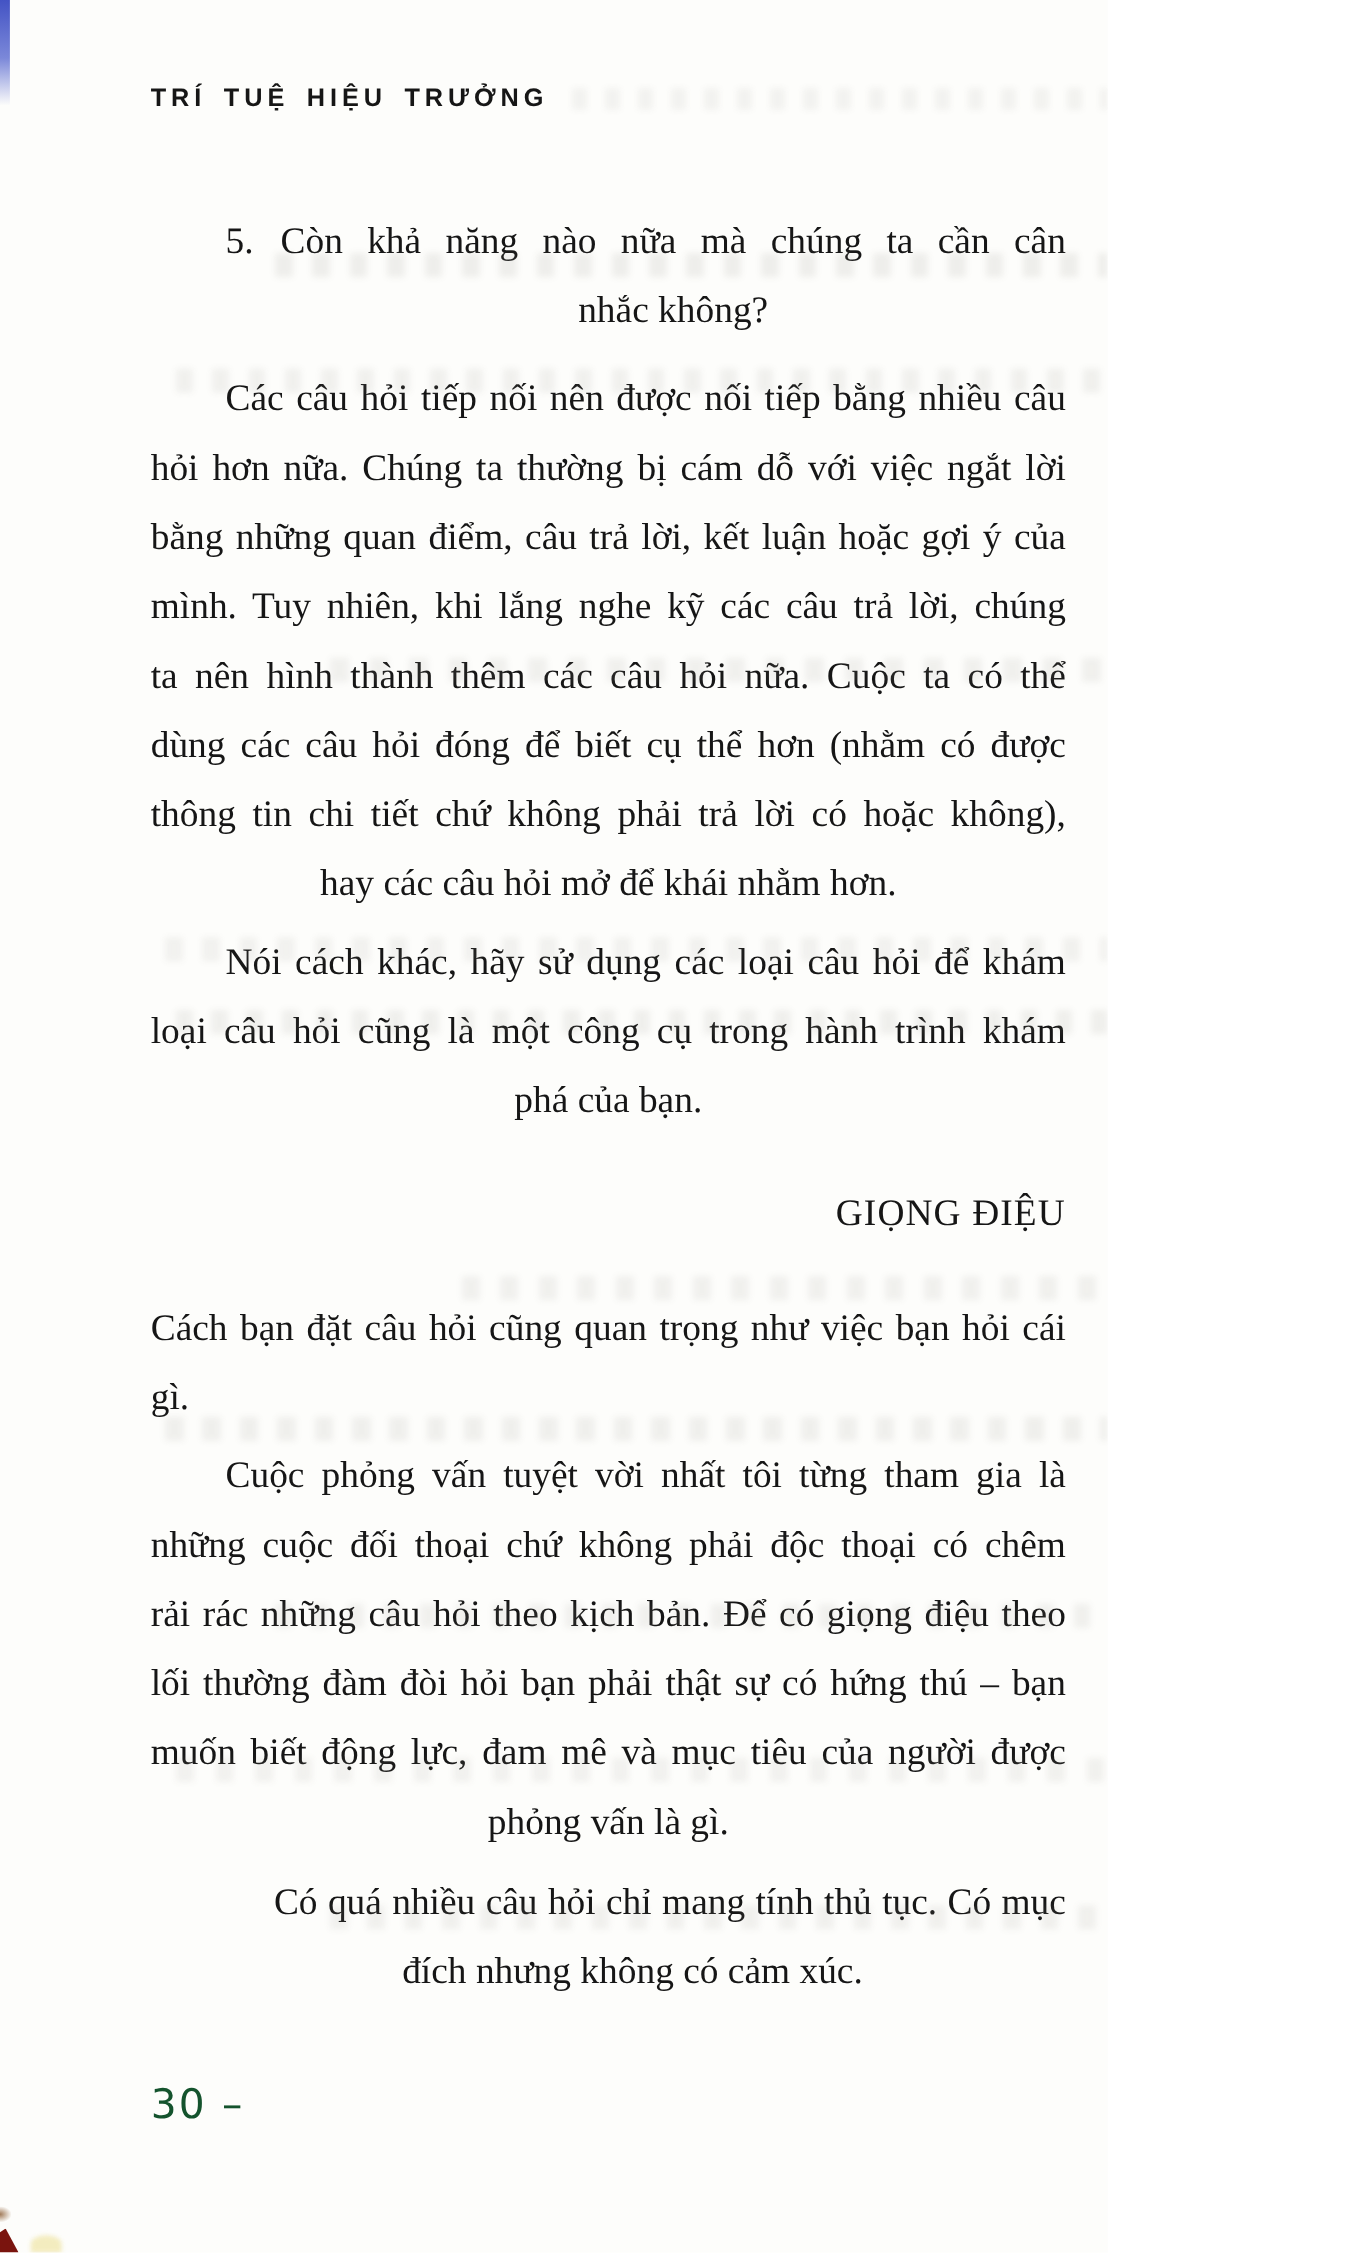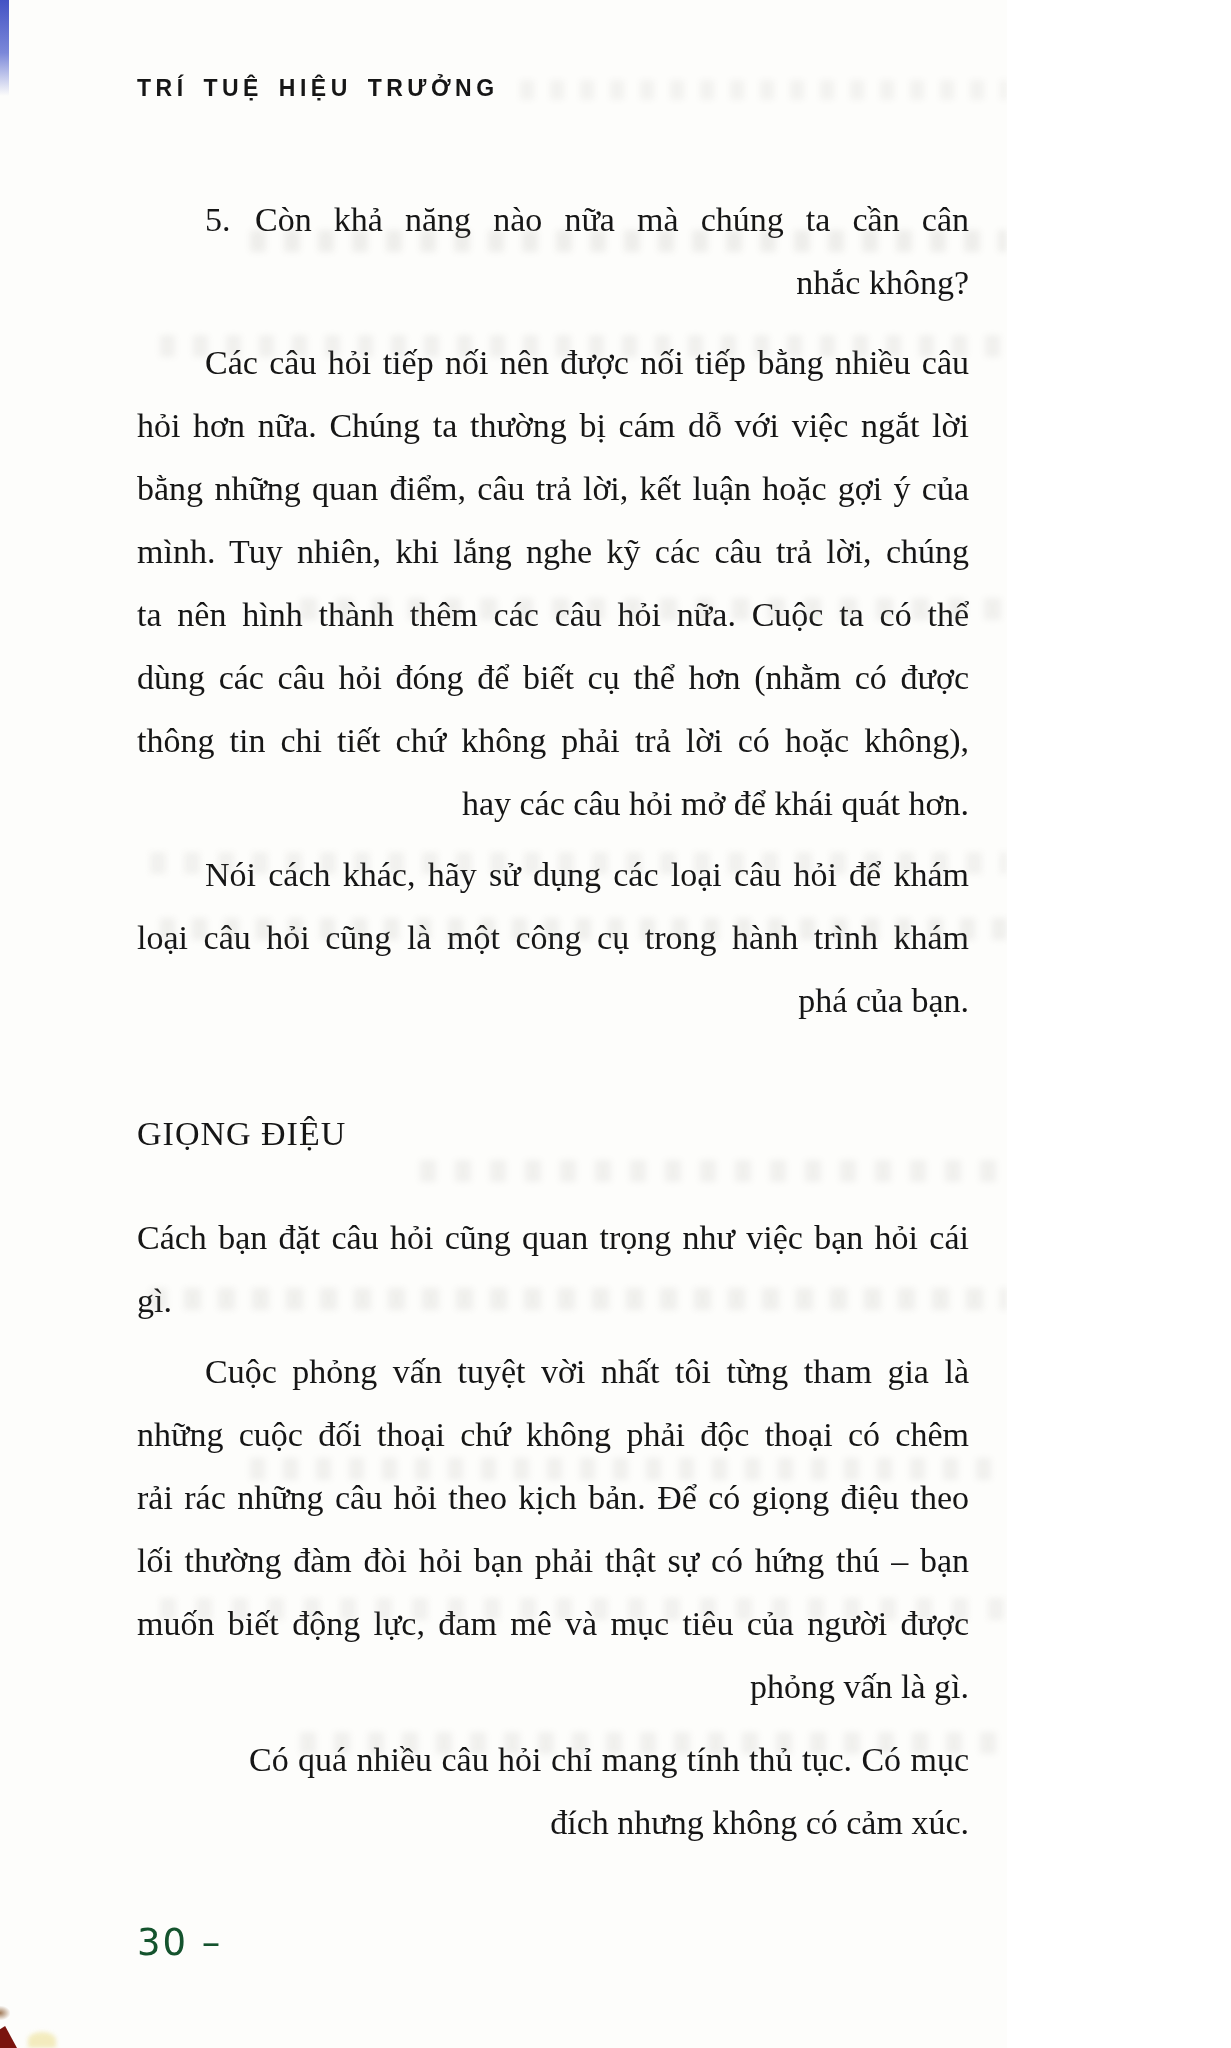--- a/index.html
+++ b/index.html
@@ -23,36 +23,36 @@
     font-size:23px;font-weight:600;
     letter-spacing:4.5px;word-spacing:5px;
     color:var(--ink,#161616);
     line-height:30px;
     text-transform:uppercase;
   }
   
   .body-col{color:var(--ink,#161616);font-size:34px;}
   .line{line-height:63px;min-height:63px;}
   .j{text-align:justify;text-align-last:justify;}
-  .last{text-align:right;}
+  .last{text-align:center;}
   .indent{padding-left:68px;}
   .numbered{padding-left:68px;}
   .numbered .cont{padding-left:50px;}
   .qrow{display:flex;}
   .num{flex:0 0 50px;}
   .qtext{flex:1;text-align:justify;text-align-last:justify;}
   .heading{
     font-size:34px;line-height:40px;
     letter-spacing:1px;font-weight:500;
     color:var(--ink,#161616);
   }
   .body-col > .block:nth-child(1){margin-top:85px;}
   .body-col > .block:nth-child(2){margin-top:17px;}
   .body-col > .block:nth-child(3){margin-top:8px;}
-  .body-col > .block:nth-child(4){margin-top:82px;}
+  .body-col > .block:nth-child(4){margin-top:52px;text-align:right;}
   .body-col > .block:nth-child(5){margin-top:52px;}
   .body-col > .block:nth-child(6){margin-top:8px;}
   .body-col > .block:nth-child(7){margin-top:10px;margin-left:44px;}
   
   .folio{
     margin-top:67px;
     font-family:"DejaVu Sans", sans-serif;
     font-size:37px;line-height:44px;
     color:#14532d;letter-spacing:2px;
   }
@@ -123,21 +123,21 @@
         <div class="line cont last">nhắc không?</div>
       </div>
       <div class="block para">
         <div class="line indent j">Các câu hỏi tiếp nối nên được nối tiếp bằng nhiều câu</div>
         <div class="line j">hỏi hơn nữa. Chúng ta thường bị cám dỗ với việc ngắt lời</div>
         <div class="line j">bằng những quan điểm, câu trả lời, kết luận hoặc gợi ý của</div>
         <div class="line j">mình. Tuy nhiên, khi lắng nghe kỹ các câu trả lời, chúng</div>
         <div class="line j">ta nên hình thành thêm các câu hỏi nữa. Cuộc ta có thể</div>
         <div class="line j">dùng các câu hỏi đóng để biết cụ thể hơn (nhằm có được</div>
         <div class="line j">thông tin chi tiết chứ không phải trả lời có hoặc không),</div>
-        <div class="line last">hay các câu hỏi mở để khái quát hơn.</div>
+        <div class="line last">hay các câu hỏi mở để khái nhằm hơn.</div>
       </div>
       <div class="block para">
         <div class="line indent j">Nói cách khác, hãy sử dụng các loại câu hỏi để khám</div>
         <div class="line j">loại câu hỏi cũng là một công cụ trong hành trình khám</div>
         <div class="line last">phá của bạn.</div>
       </div>
       <div class="block heading">GIỌNG ĐIỆU</div>
       <div class="block para">
         <div class="line j">Cách bạn đặt câu hỏi cũng quan trọng như việc bạn hỏi cái gì.</div>
       </div>

